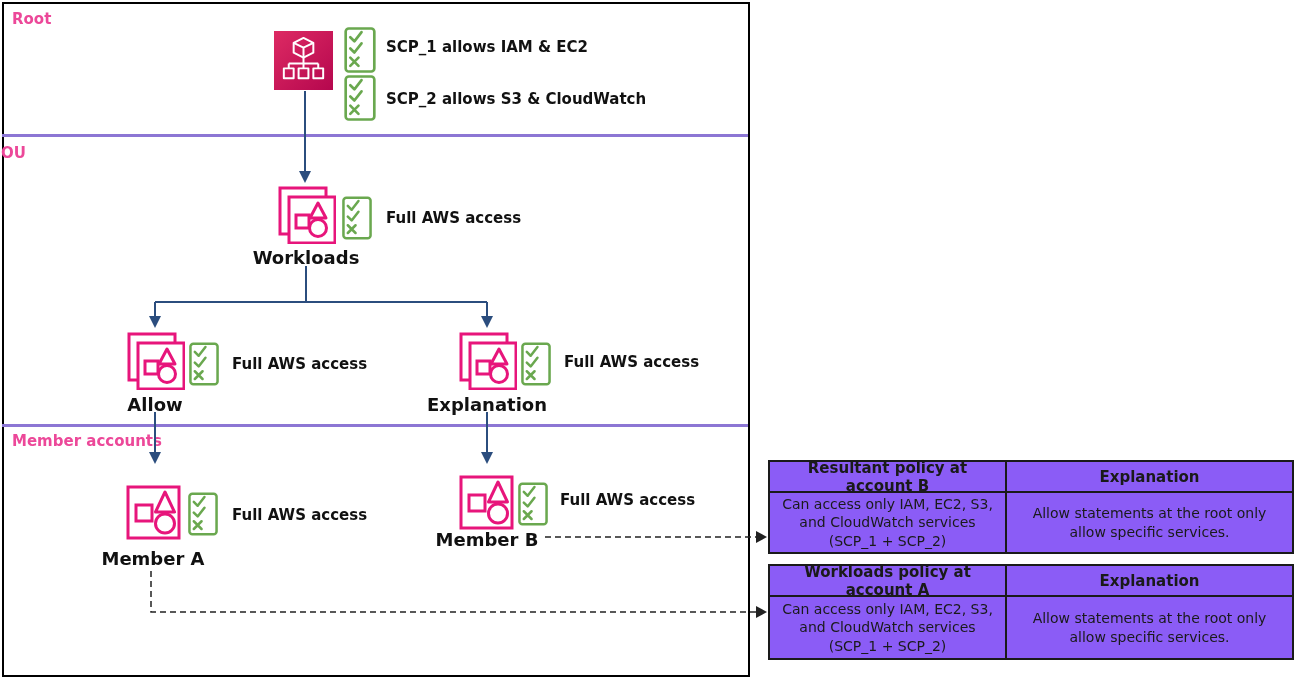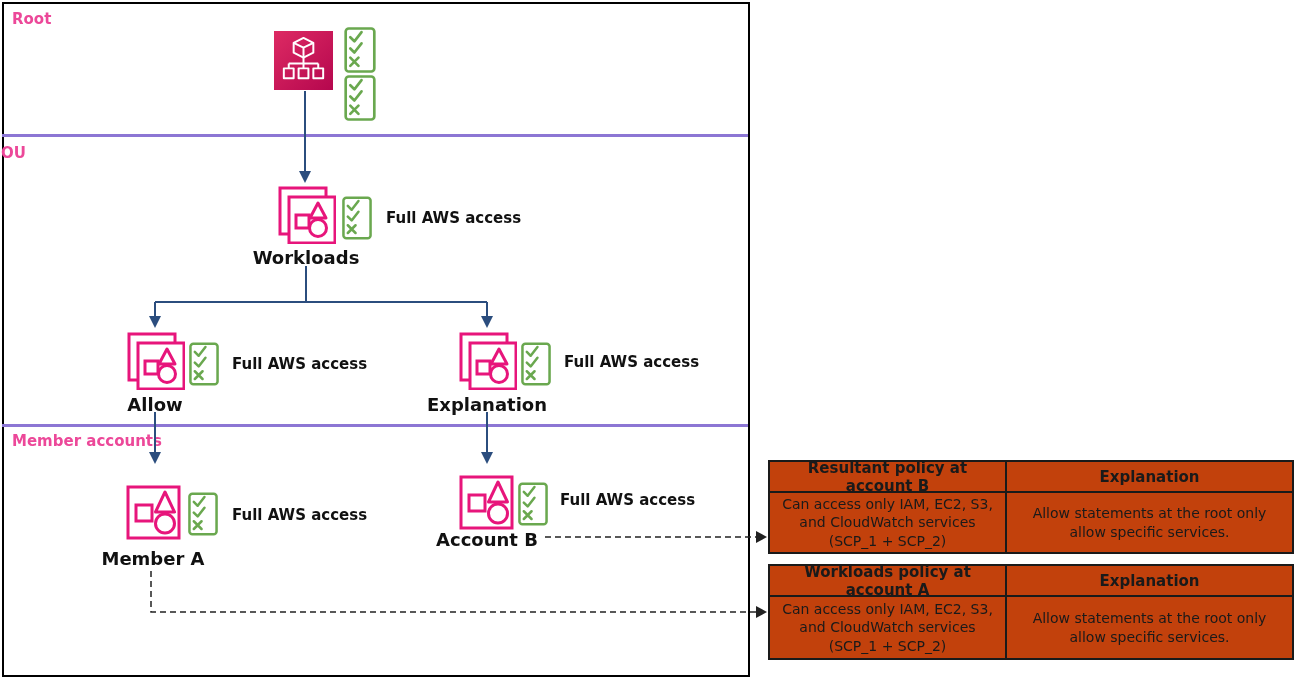--- a/index.html
+++ b/index.html
@@ -10,21 +10,21 @@
   }
   .abs{position:absolute;}
   
   #org-box{left:2px;top:2px;width:744px;height:671px;border:2px solid #000000;}
   .divider{left:2px;width:746px;height:3px;background:#8c76d4;}
   .section-label{font-size:15px;font-weight:600;color:#ec4899;}
   .node-label{font-size:18px;font-weight:600;color:#111;text-align:center;width:130px;}
   .policy-label{font-size:15px;font-weight:600;color:#111;white-space:nowrap;}
   
   .ptable{left:768px;width:522px;display:grid;grid-template-columns:237px 285px;
-          border:2px solid #1a1a1a;background:#c2410c;}
+          border:2px solid #1a1a1a;background:#8b5cf6;}
   .ptable .cell{display:flex;align-items:center;justify-content:center;text-align:center;
           padding:2px 8px;box-sizing:border-box;}
   .ptable .head{font-weight:bold;font-size:15px;border-bottom:2px solid #1a1a1a;}
   .ptable .body{font-size:14px;line-height:1.3;}
   .ptable .c1{border-right:2px solid #1a1a1a;}
   svg{display:block;}
   #connectors{left:0;top:0;pointer-events:none;}
 </style>
 </head>
 <body>
@@ -106,23 +106,25 @@
       <polygon points="756,606 756,618 767,612"></polygon>
     </g>
   </svg>
 
   <svg class="abs" style="left:274px;top:31px" width="59" height="59">
       <use href="#sym-org"></use>
     </svg>
   <svg class="abs" style="left:344px;top:27px" width="32" height="46">
       <use href="#sym-checklist"></use>
     </svg>
+  <div class="abs policy-label" style="left:386px;top:38px">SCP_1 allows IAM &amp; EC2</div>
   <svg class="abs" style="left:344px;top:75px" width="32" height="46">
       <use href="#sym-checklist"></use>
     </svg>
+  <div class="abs policy-label" style="left:386px;top:90px">SCP_2 allows S3 &amp; CloudWatch</div>
 
   <svg class="abs" style="left:276px;top:184px" width="60" height="60">
       <use href="#sym-ou"></use>
     </svg>
   <svg class="abs" style="left:342px;top:196px" width="30" height="44">
       <use href="#sym-checklist"></use>
     </svg>
   <div class="abs policy-label" style="left:386px;top:209px">Full AWS access</div>
   <div class="abs node-label" style="left:241px;top:247px">Workloads</div>
 
@@ -153,21 +155,21 @@
   <div class="abs policy-label" style="left:232px;top:506px">Full AWS access</div>
   <div class="abs node-label" style="left:88px;top:548px">Member A</div>
 
   <svg class="abs" style="left:459px;top:475px" width="55" height="55">
       <use href="#sym-account"></use>
     </svg>
   <svg class="abs" style="left:518px;top:482px" width="30" height="44">
       <use href="#sym-checklist"></use>
     </svg>
   <div class="abs policy-label" style="left:560px;top:491px">Full AWS access</div>
-  <div class="abs node-label" style="left:422px;top:529px">Account B</div>
+  <div class="abs node-label" style="left:422px;top:529px">Member B</div>
 
   <div class="abs ptable" style="top:460px;grid-template-rows:31px 59px">
     <div class="cell head c1">Resultant policy at account B</div>
     <div class="cell head">Explanation</div>
     <div class="cell body c1">Can access only IAM, EC2, S3, and CloudWatch services (SCP_1 + SCP_2)</div>
     <div class="cell body">Allow statements at the root only allow specific services.</div>
   </div>
 
   <div class="abs ptable" style="top:564px;grid-template-rows:31px 61px">
     <div class="cell head c1">Workloads policy at account A</div>

